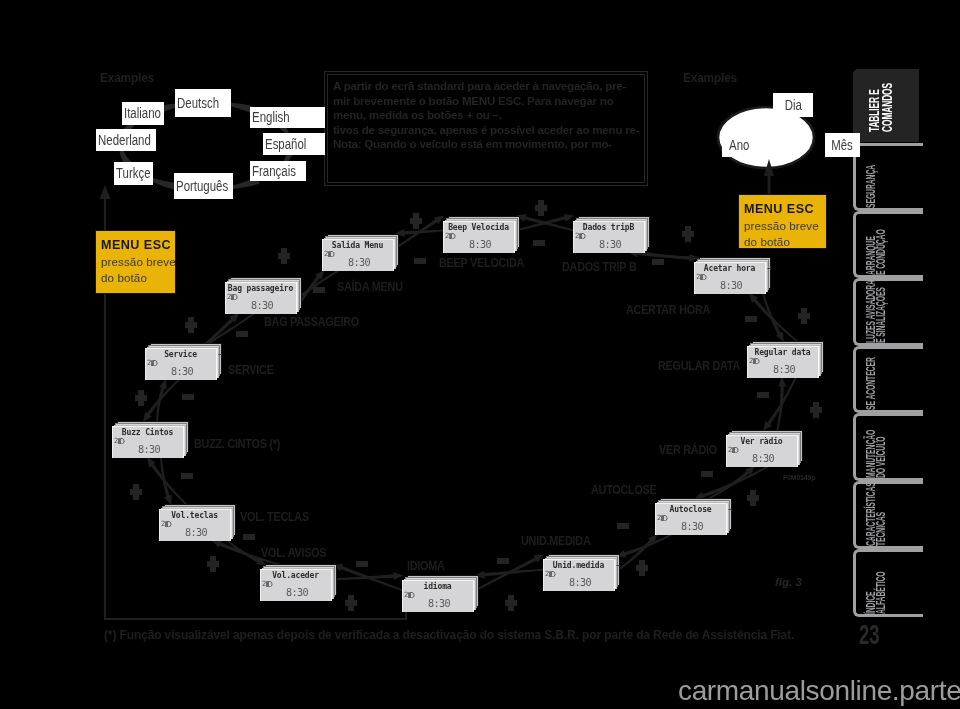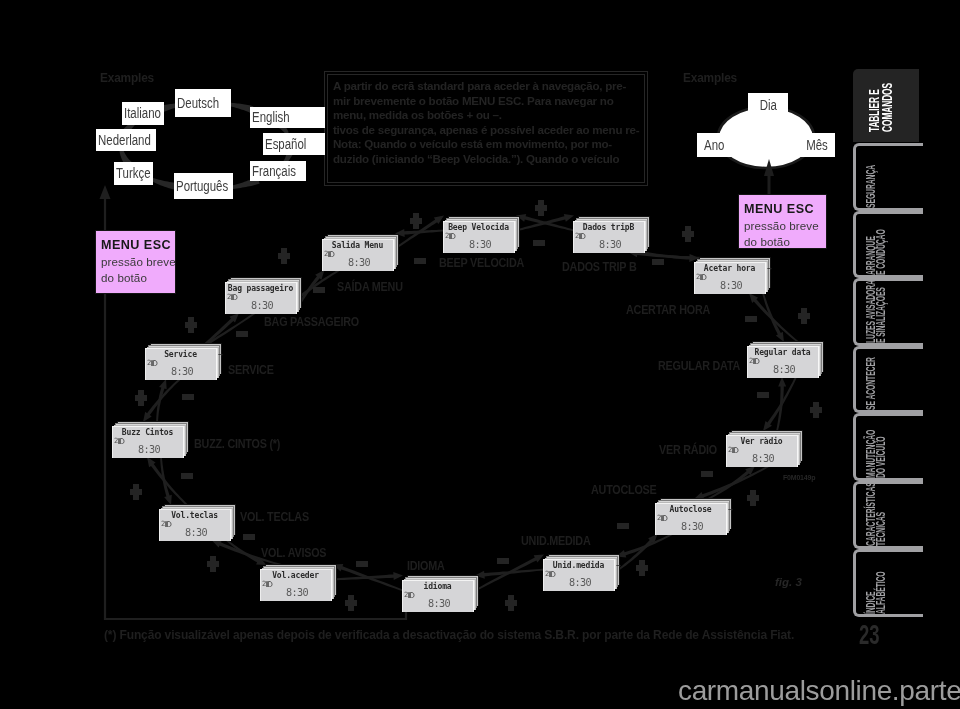--- a/index.html
+++ b/index.html
@@ -6,34 +6,34 @@
   html,body{margin:0;padding:0;}
   body{width:960px;height:709px;background:#000;overflow:hidden;
        font-family:"Liberation Sans",sans-serif;position:relative;}
   .page{position:absolute;left:0;top:0;width:960px;height:570px;}
   svg.lines{position:absolute;left:0;top:0;width:960px;height:709px;z-index:1;}
   .lcd,.wbox,.capbox,.note{z-index:3;}
   .mlabel,.plus,.minus,.sect-title,.foot,.figlab,.pageno,.wm,.photocode{z-index:2;}
 
   .wbox{position:absolute;background:#fff;display:flex;align-items:center;
         justify-content:flex-start;box-sizing:border-box;overflow:hidden;padding-left:2px;}
-  .wbox.ctr{justify-content:center;padding-left:0;}
+  .wbox.ctr{justify-content:center;padding-left:0;margin-left:25px;}
   .wbox.ctr span{transform-origin:center;}
   .wbox span{color:#3d3d3d;font-size:13.8px;white-space:nowrap;letter-spacing:0px;
         display:inline-block;transform:scaleX(.83);transform-origin:left center;}
 
   .sect-title{position:absolute;color:#1f1f1f;font-weight:bold;font-size:13.2px;
               letter-spacing:-.2px;transform:scaleX(.9);transform-origin:left top;}
 
   .note{position:absolute;box-sizing:border-box;border:1px solid #262626;background:#000;padding:2px;}
   .note-inner{box-sizing:border-box;border:1px solid #262626;background:#000;
               color:#232323;font-size:11.6px;line-height:14.6px;font-weight:bold;
               padding:4px 5px 3px 5px;letter-spacing:-.25px;white-space:nowrap;overflow:hidden;}
 
-  .capbox{position:absolute;background:#f0abfc;border:1.6px solid #141414;box-sizing:border-box;
+  .capbox{position:absolute;background:#eab308;border:1.6px solid #141414;box-sizing:border-box;
           color:#333;padding:5px 0 4px 5px;white-space:nowrap;overflow:visible;}
   .capbox .t{font-weight:bold;font-size:12.6px;color:#191919;letter-spacing:.45px;line-height:18px;}
   .capbox .s{font-size:11.6px;line-height:16px;color:#3a3a3a;letter-spacing:.1px;}
 
   .lcd{position:absolute;width:77px;height:37px;}
   .lcd i{position:absolute;display:block;}
   .lcd .s3{left:4.5px;top:0px;  width:72px; height:31px; background:#c4c4c4;
            border:1px solid #121212;border-bottom:none;box-sizing:border-box;}
   .lcd .s2{left:3px;  top:1.8px;width:72px; height:31px; background:#d8d8d8;
            border:1px solid #7d7d7d;border-bottom:none;box-sizing:border-box;}
@@ -127,21 +127,20 @@
 </svg>
 <div class="sect-title" style="left:100px;top:70px">Examples</div>
 <div class="sect-title" style="left:683px;top:70px">Examples</div>
 <div class="note" style="left:324px;top:71px;width:324px;height:115px">
  <div class="note-inner" style="width:100%;height:100%">
   <div>A partir do ecrã standard para aceder à navegação, pre-</div>
   <div>mir brevemente o botão MENU ESC. Para navegar no</div>
   <div>menu, medida os botões + ou –.</div>
   <div>tivos de segurança, apenas é possível aceder ao menu re-</div>
   <div>Nota: Quando o veículo está em movimento, por mo-</div>
-  <div>duzido (iniciando “Beep Velocida.”). Quando o veículo</div>
  </div>
 </div>
 <div class="wbox" style="left:175px;top:89px;width:56px;height:28px">
       <span>Deutsch</span>
     </div>
 <div class="wbox" style="left:122px;top:102px;width:42px;height:23px">
       <span>Italiano</span>
     </div>
 <div class="wbox" style="left:96px;top:129px;width:60px;height:22px">
       <span>Nederland</span>

